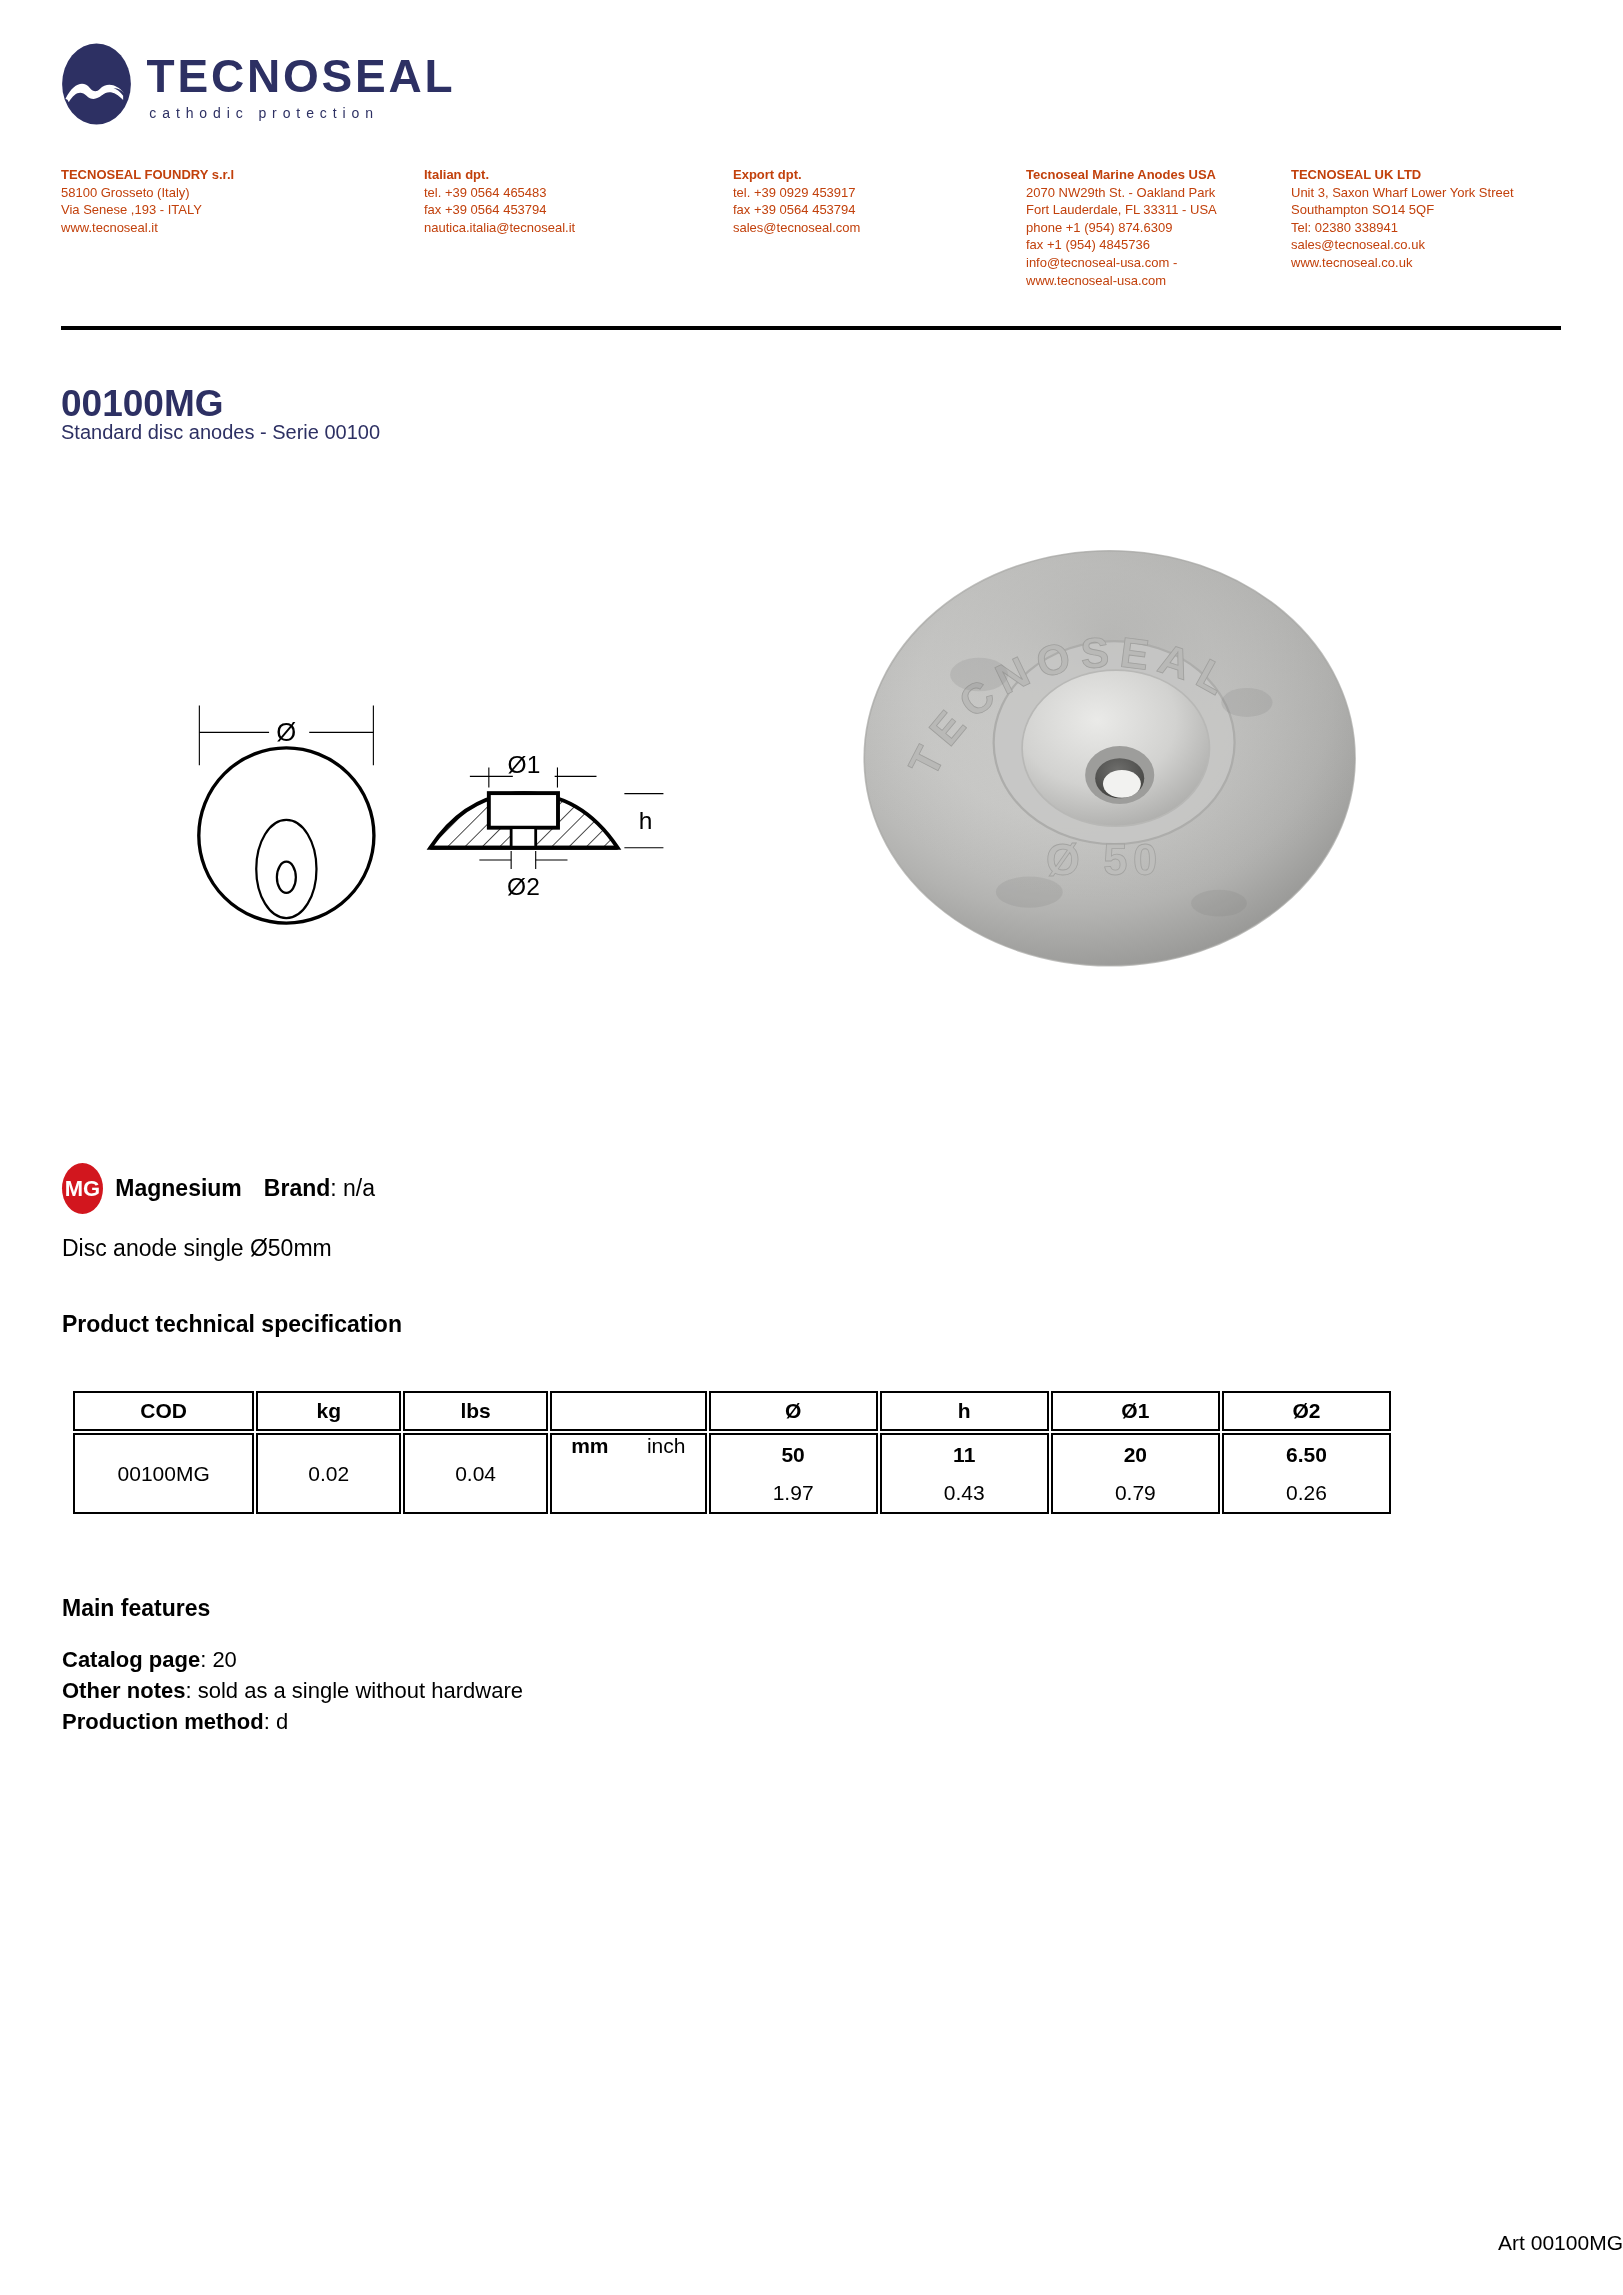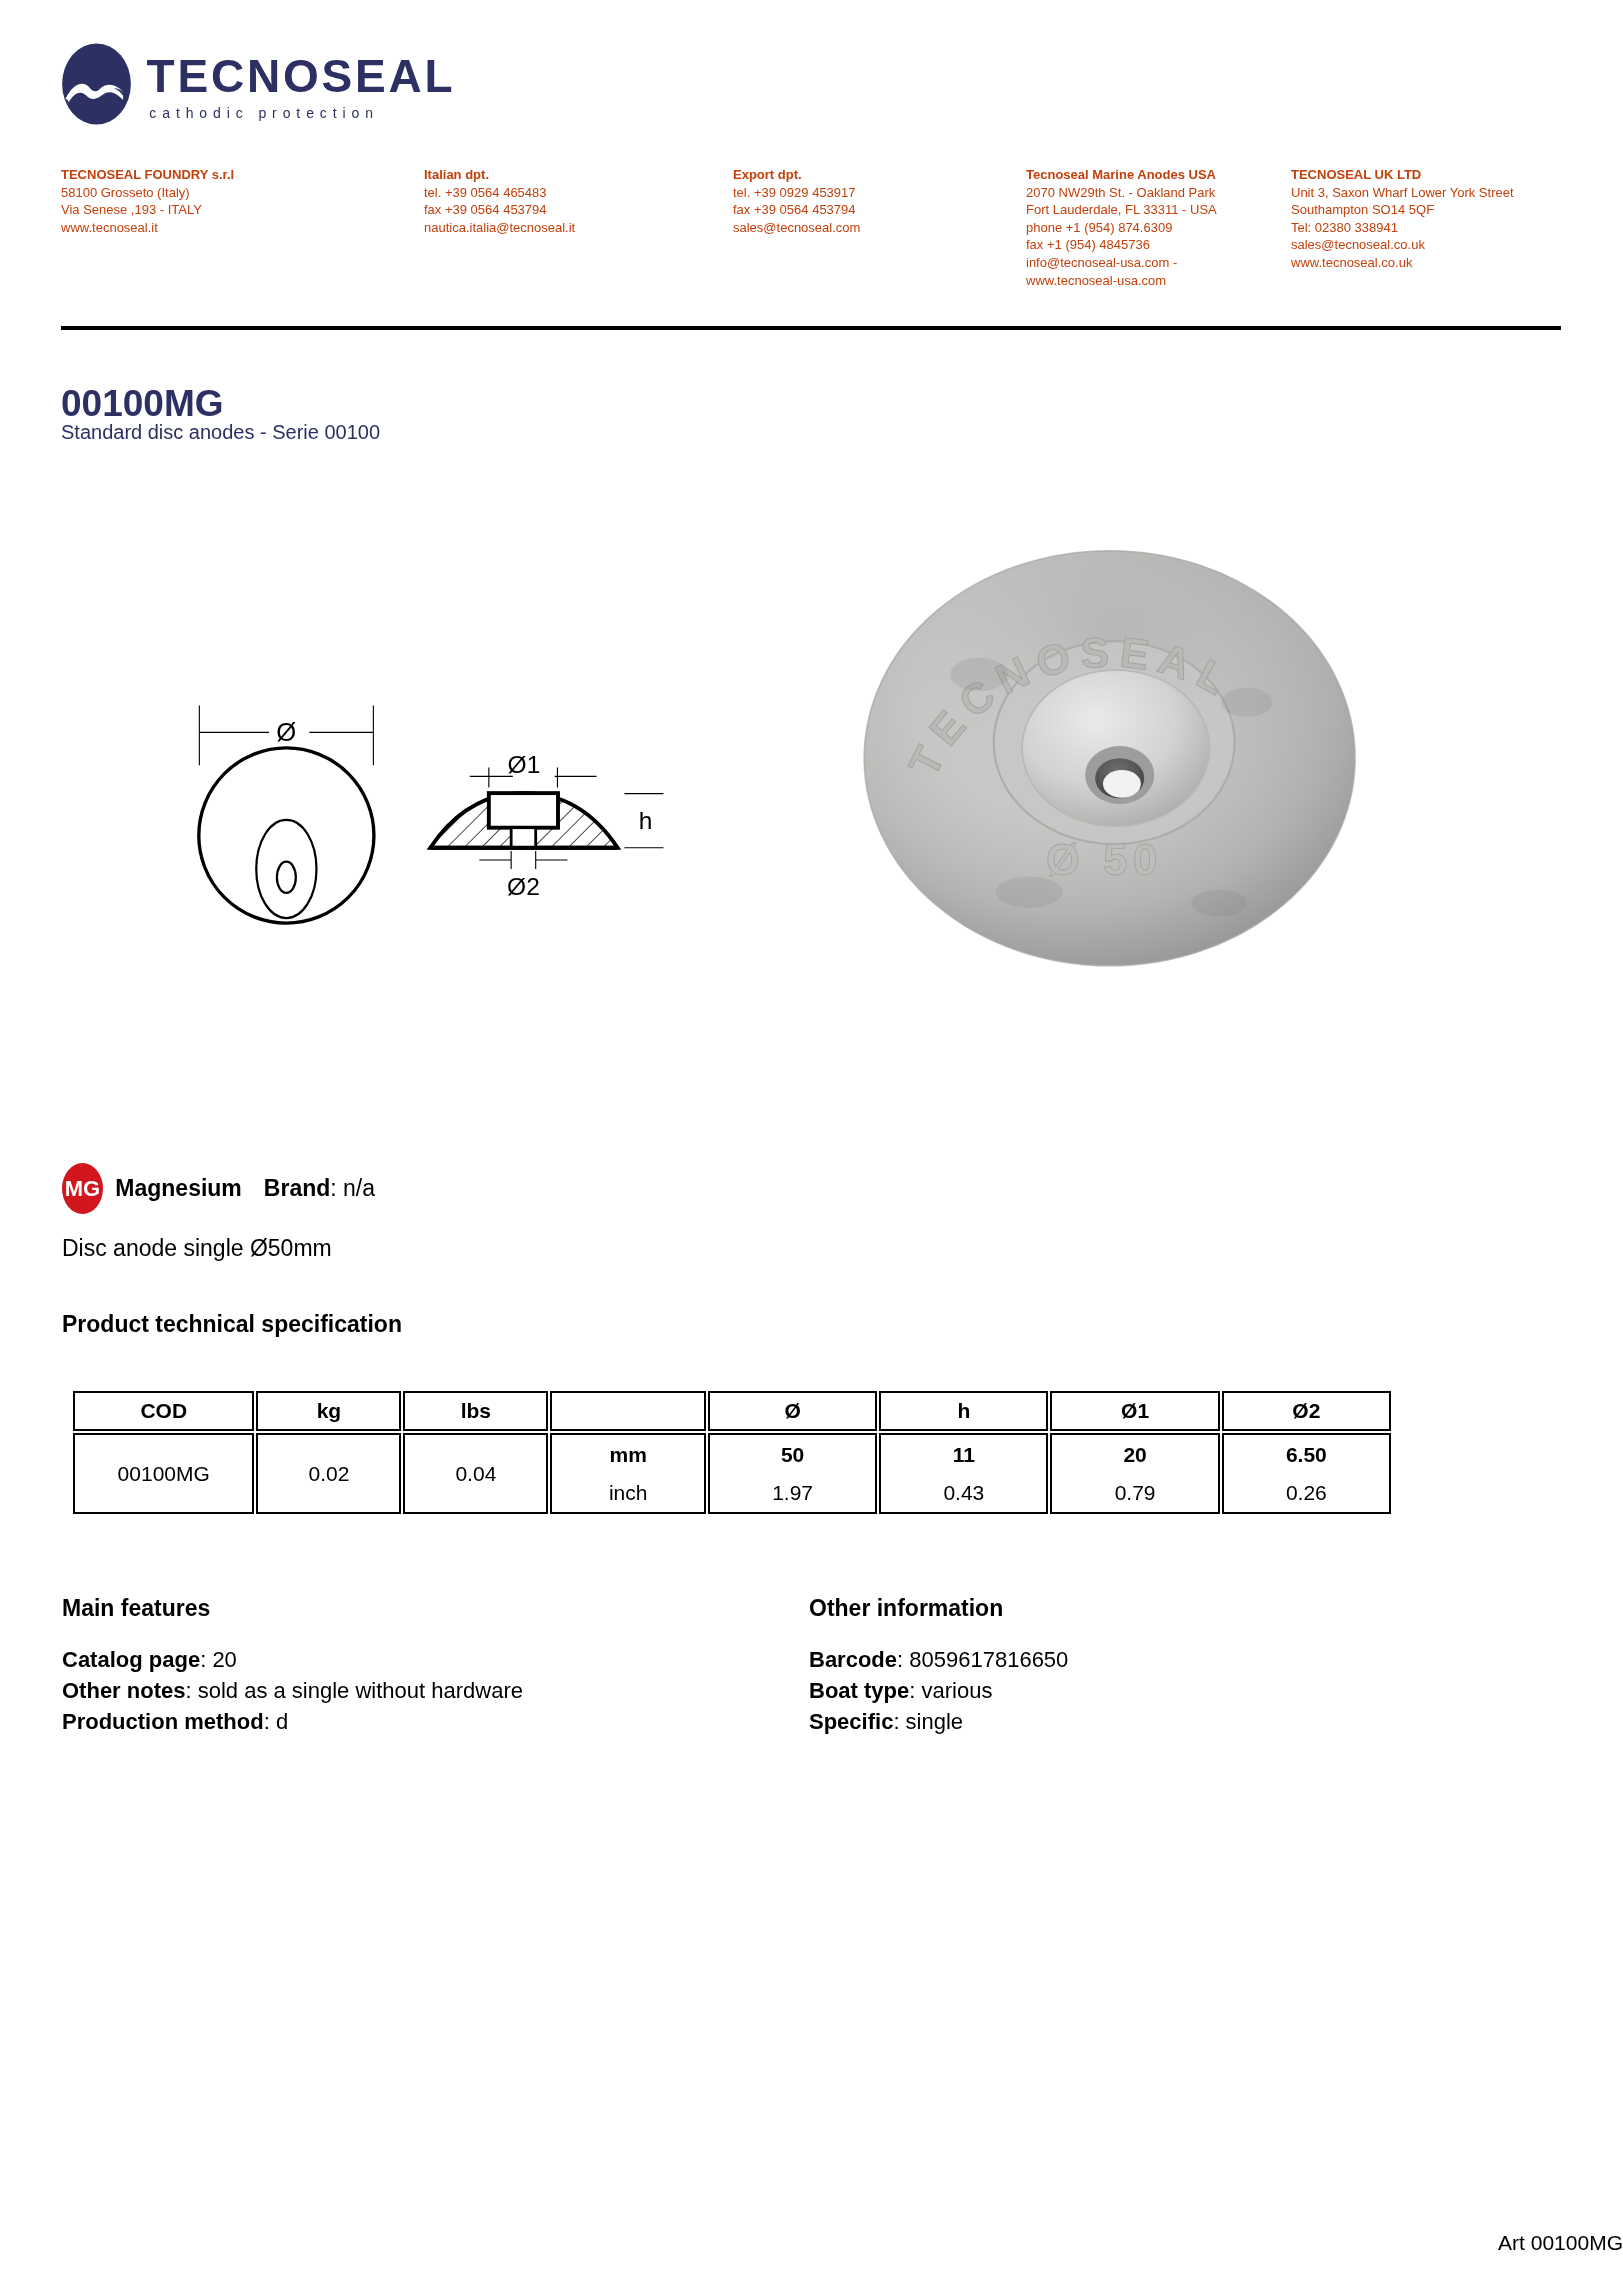--- a/index.html
+++ b/index.html
@@ -74,21 +74,21 @@
     border: 2.2px solid #000; text-align: center; font-size: 21px;
     padding: 0; background: #fff; color: #000;
   }
   .spec-table th { height: 40px; font-weight: bold; }
   .spec-table td { height: 81px; vertical-align: middle; }
   .col-cod  { width: 184px; }
   .col-kg   { width: 148px; }
   .col-lbs  { width: 148px; }
   .col-unit { width: 159px; }
   .col-dim  { width: 173px; }
-  .unit-cell { display: flex; flex-direction: column; justify-content: space-around; height: 77px; }
+  .unit-cell { display: flex; flex-direction: row; justify-content: space-around; height: 77px; }
   .unit-cell span { display: block; line-height: 1; }
   .u-mm { font-weight: bold; }
   .u-in { font-weight: normal; }
   .dim-cell { display: flex; flex-direction: column; justify-content: space-around; height: 77px; }
   .dim-cell span { display: block; line-height: 1; }
   .d-mm { font-weight: bold; }
   .d-in { font-weight: normal; }
 
   
   .feat-left  { position: absolute; left: 62px;  top: 1595px; width: 725px; }
@@ -349,23 +349,17 @@
     </tbody>
   </table>
 
   <div class="feat-left">
     <div class="feat-head">Main features</div>
     <div class="feat-line"><b>Catalog page</b>: <span>20</span></div>
     <div class="feat-line"><b>Other notes</b>: <span>sold as a single without hardware</span></div>
     <div class="feat-line"><b>Production method</b>: <span>d</span></div>
   </div>
 
-  <div class="feat-right">
-    <div class="feat-head">Other information</div>
-    <div class="feat-line"><b>Barcode</b>: <span>8059617816650</span></div>
-    <div class="feat-line"><b>Boat type</b>: <span>various</span></div>
-    <div class="feat-line"><b>Specific</b>: <span>single</span></div>
-  </div>
 
   <div class="footer">Art 00100MG</div>
 
 </div>
 
 
 </body></html>

